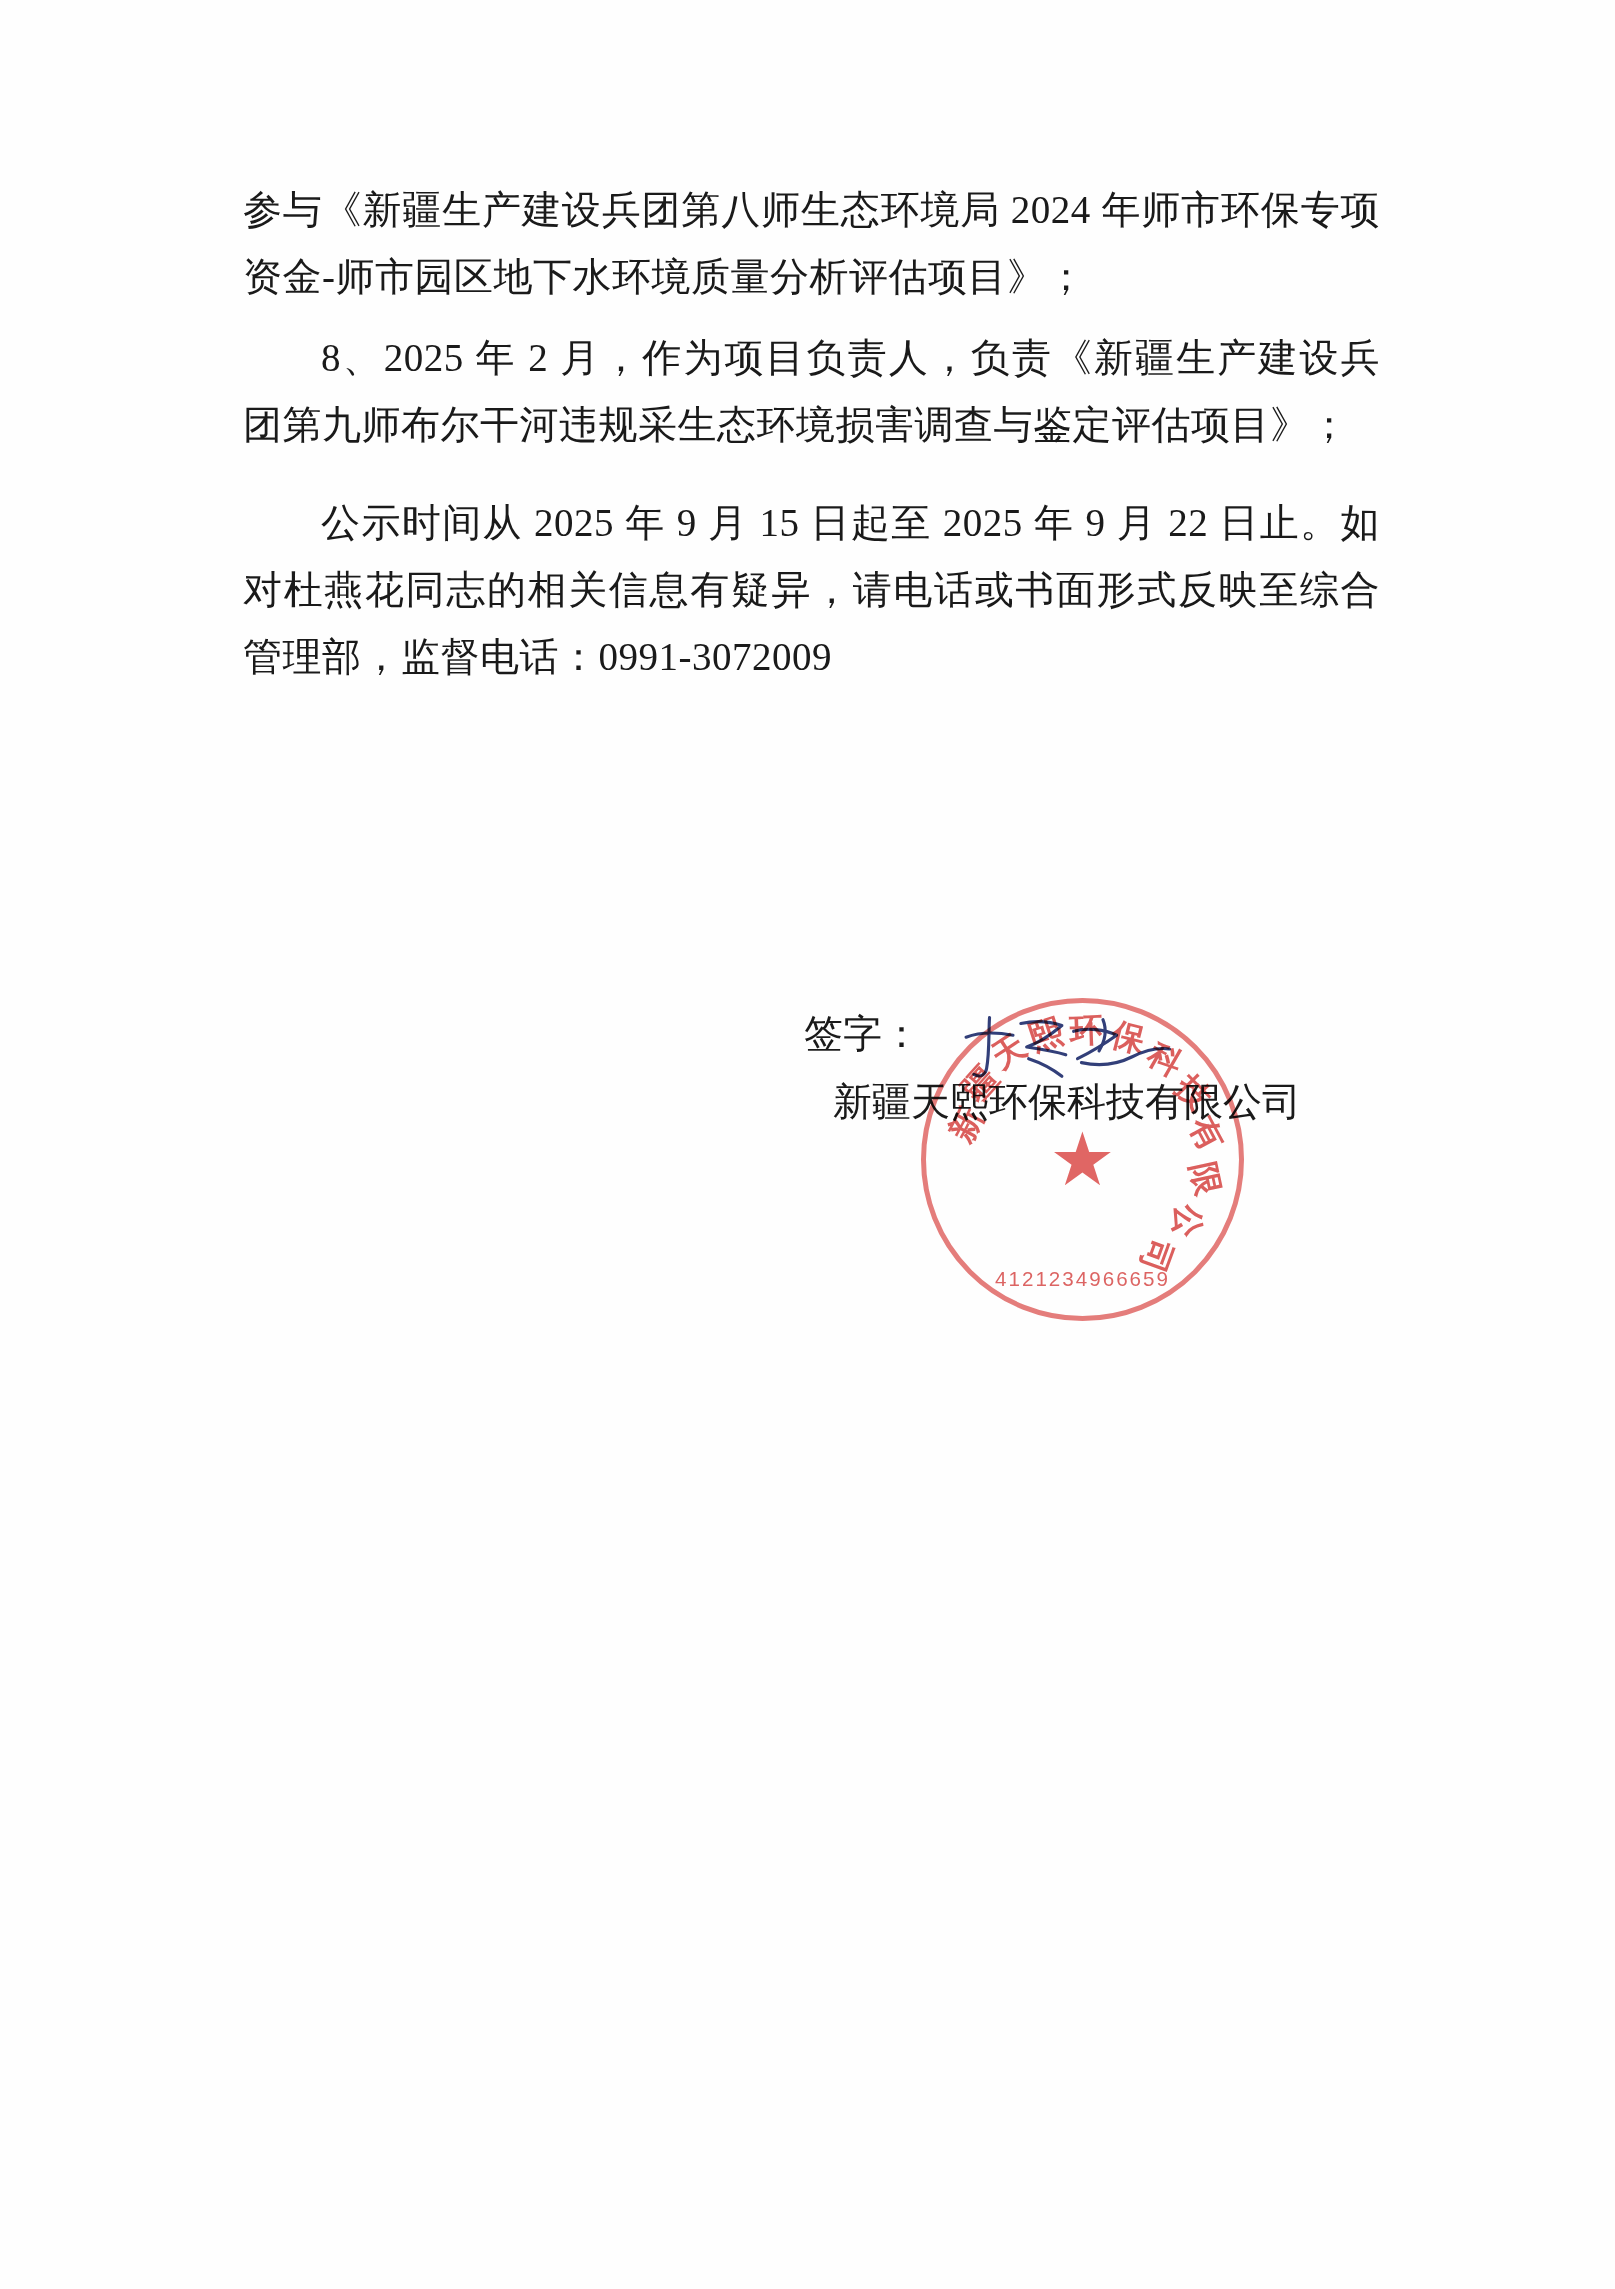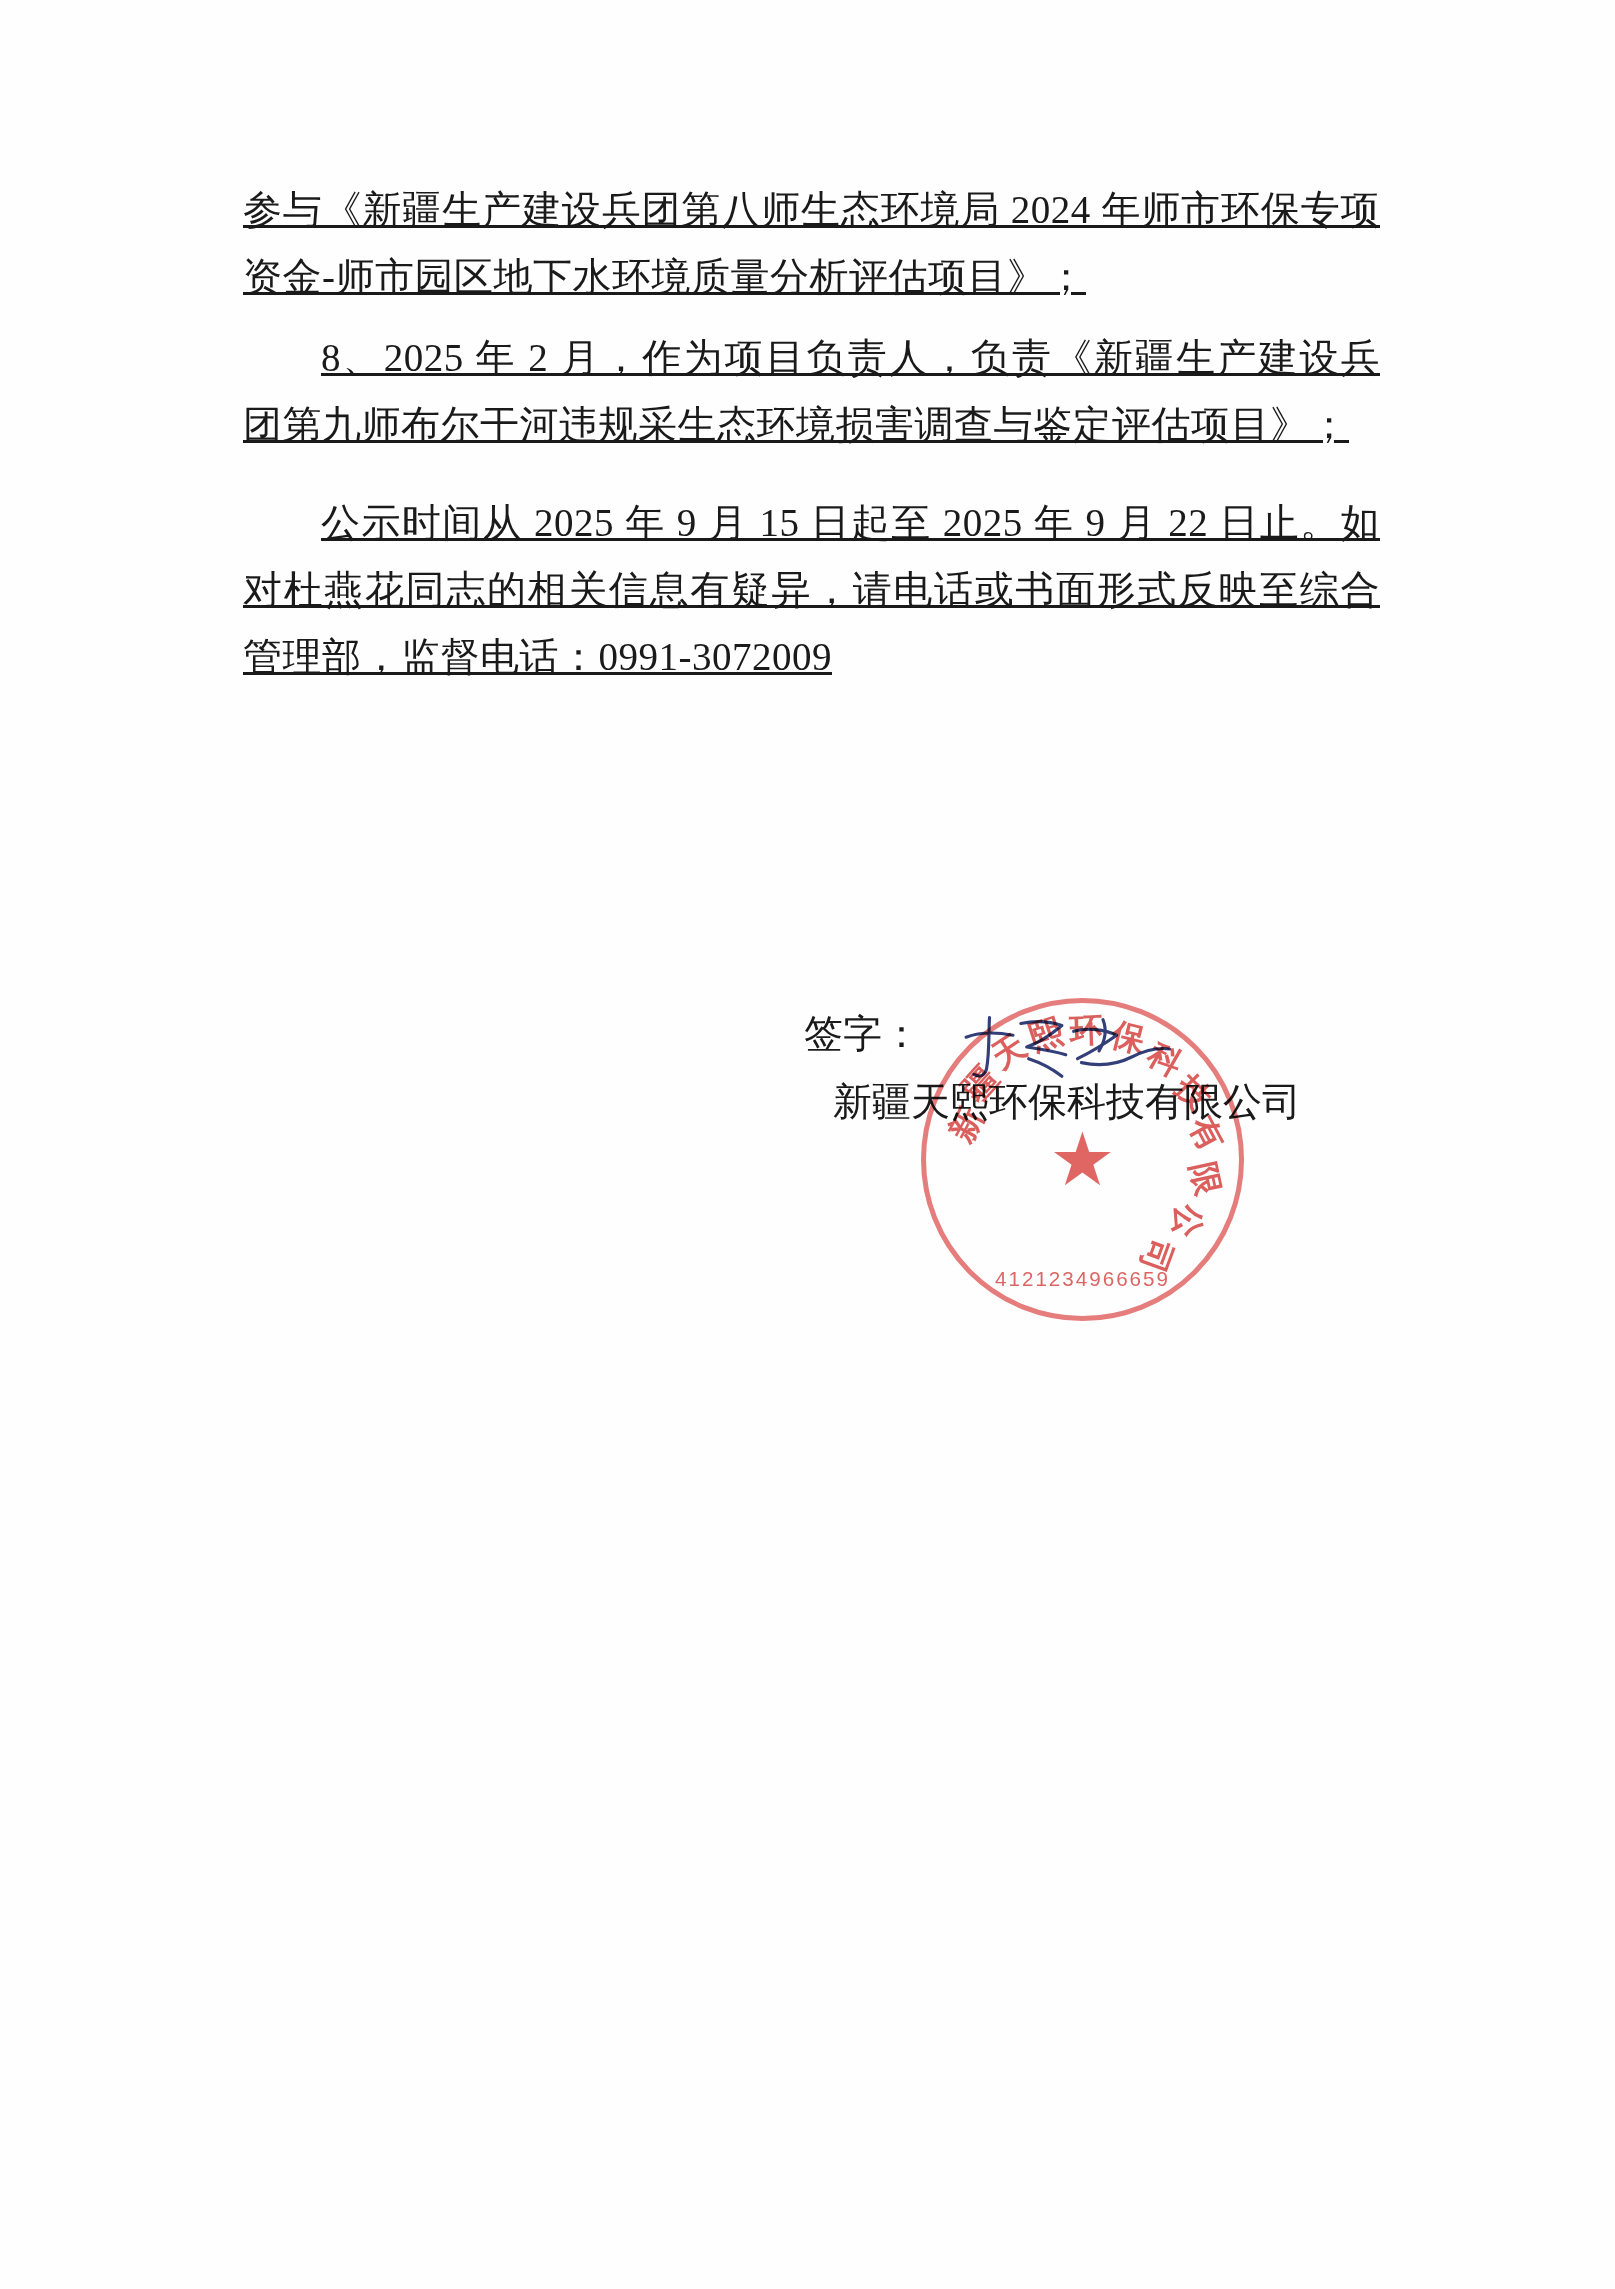--- a/index.html
+++ b/index.html
@@ -31,21 +31,20 @@
     width: 1137px;
   }
 
   .para {
     font-size: 39px;
     line-height: 1.72;
     letter-spacing: 0.5px;
     text-align: justify;
     margin: 0 0 13.7px 0;
     text-justify: inter-ideograph;
-    text-decoration: underline;
   }
   .indent {
     text-indent: 78px;
   }
   .hang {
     text-indent: 0;
   }
 
   .gap {
     height: 17.6px;

